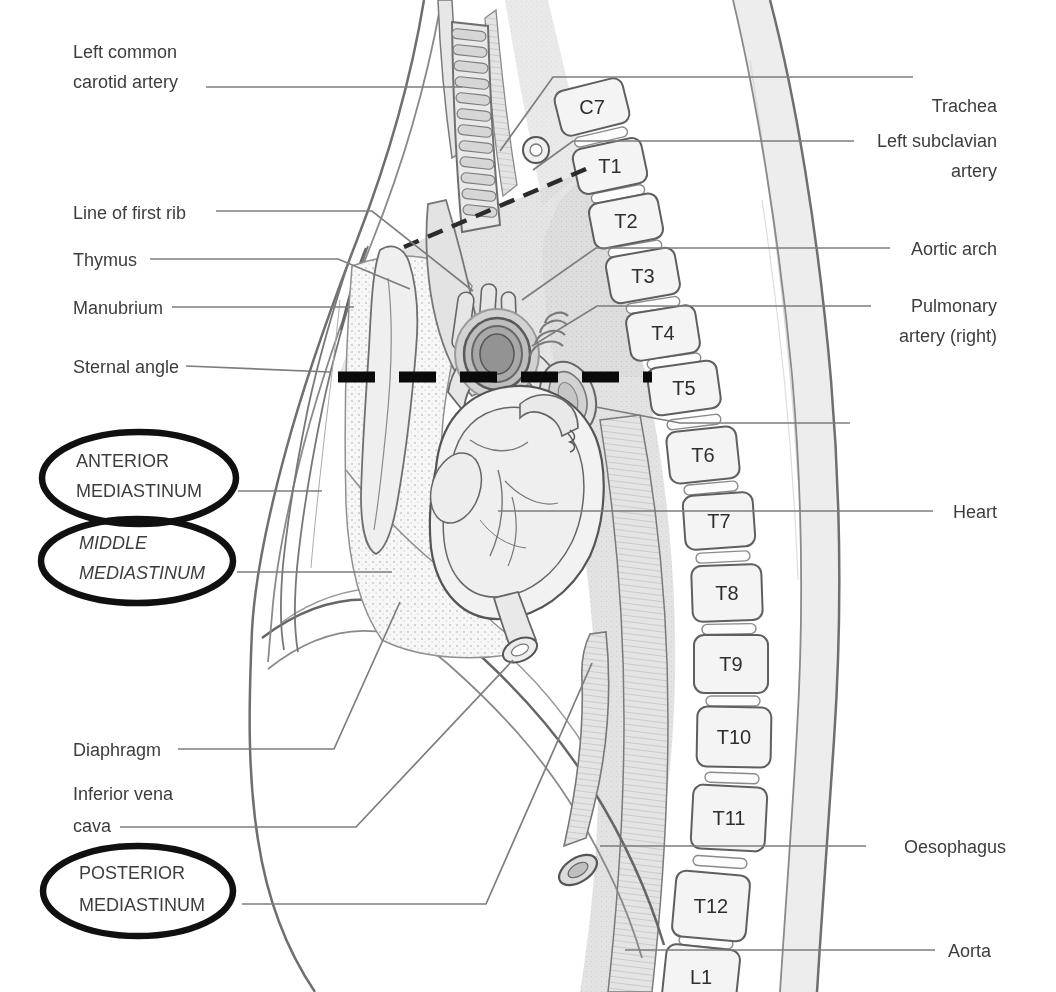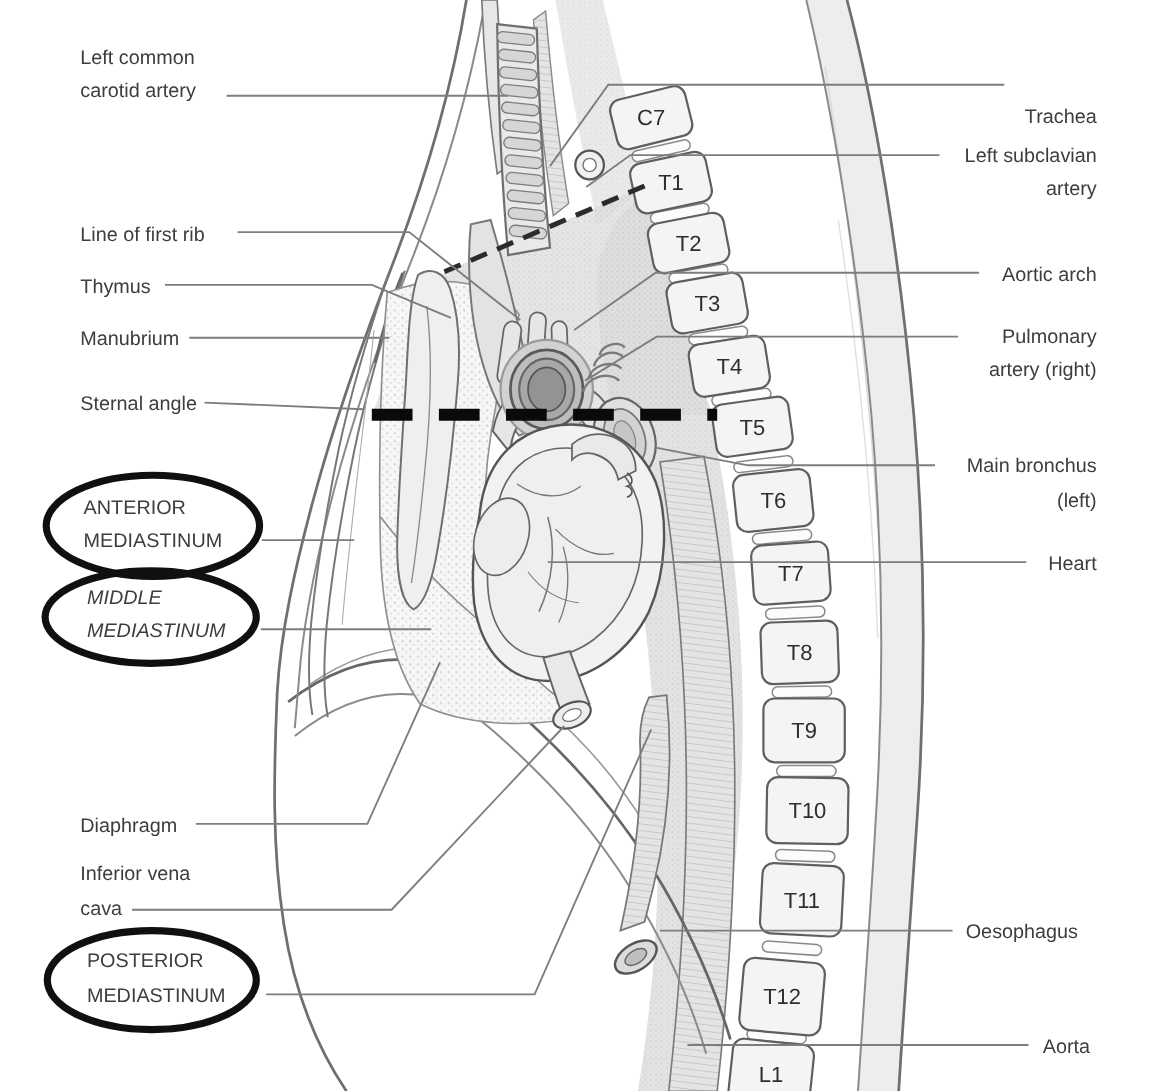--- a/index.html
+++ b/index.html
@@ -251,19 +251,17 @@
 cava</div>
 <div class="lbl lh32" style="left:79px;top:857px;">POSTERIOR
 MEDIASTINUM</div>
 
 <div class="lbl right" style="right:59px;top:63px;margin-top:28px;">Trachea</div>
 <div class="lbl right" style="right:59px;top:126px;">Left subclavian
 artery</div>
 <div class="lbl right" style="right:59px;top:234px;">Aortic arch</div>
 <div class="lbl right" style="right:59px;top:291px;">Pulmonary
 artery (right)</div>
-<div class="lbl right lh32" style="right:59px;top:407px;">Main bronchus
-(left)</div>
 <div class="lbl right" style="right:59px;top:497px;">Heart</div>
-<div class="lbl right" style="right:76px;top:832px;">Oesophagus</div>
+<div class="lbl right" style="right:50px;top:832px;">Oesophagus</div>
 <div class="lbl right" style="right:65px;top:936px;text-align:center;">Aorta</div>
 
 </div>
 
 </body></html>

